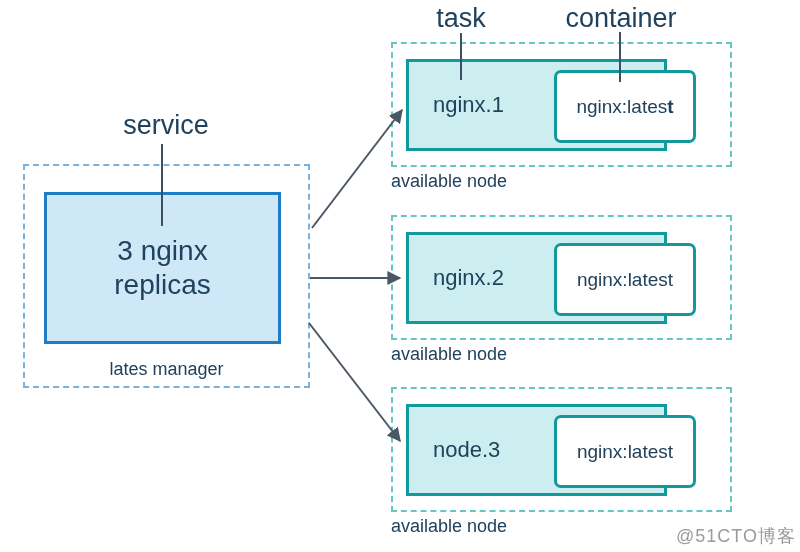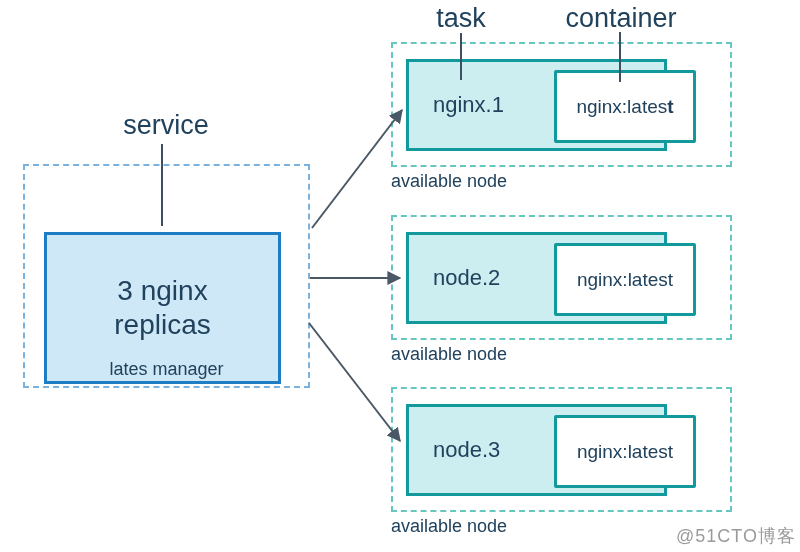--- a/index.html
+++ b/index.html
@@ -28,21 +28,21 @@
     left:23px;top:164px;width:287px;height:224px;
     border:2px dashed #7ab2dd;
     box-sizing:border-box;
   }
   .service-box{
     position:absolute;
     left:19px;top:26px;width:237px;height:152px;
     background:#cfe8f8;
     border:3px solid #1f7ec3;
     box-sizing:border-box;
-    display:flex;align-items:center;justify-content:center;margin-top:40px;
+    display:flex;align-items:center;justify-content:center;
   }
   .service-box .replicas{
     font-size:28px;line-height:1.22;
     text-align:center;white-space:pre-line;color:#21425d;
   }
   .manager-caption{
     position:absolute;left:0;bottom:6px;width:100%;
     text-align:center;font-size:18px;color:#21425d;
   }
 
@@ -66,21 +66,21 @@
   .task-name{
     position:absolute;left:24px;top:0;height:100%;
     display:flex;align-items:center;
     font-size:22px;color:#21425d;white-space:nowrap;
   }
   .container-box{
     position:absolute;
     left:145px;top:8px;width:142px;height:73px;
     background:#ffffff;
     border:3px solid #12999c;
-    border-radius:2px;
+    border-radius:7px;
     box-sizing:border-box;
     display:flex;align-items:center;justify-content:center;
     font-size:19px;color:#21425d;white-space:nowrap;
   }
   .container-box .bold-tail{font-weight:bold;}
   .node-caption{
     margin-top:4px;width:100%;
     text-align:left;font-size:18px;color:#21425d;
   }
 
@@ -123,21 +123,21 @@
             <span class="bold-tail">t</span>
         </div>
       </div>
     </div>
     <div class="node-caption">available node</div>
   </div>
 
   <div class="node" style="top:215px">
     <div class="node-frame">
       <div class="task-box">
-        <div class="task-name">node.2</div>
+        <div class="task-name">nginx.2</div>
         <div class="container-box">
           <span>nginx:latest</span>
             <span class="bold-tail"></span>
         </div>
       </div>
     </div>
     <div class="node-caption">available node</div>
   </div>
 
   <div class="node" style="top:387px">

